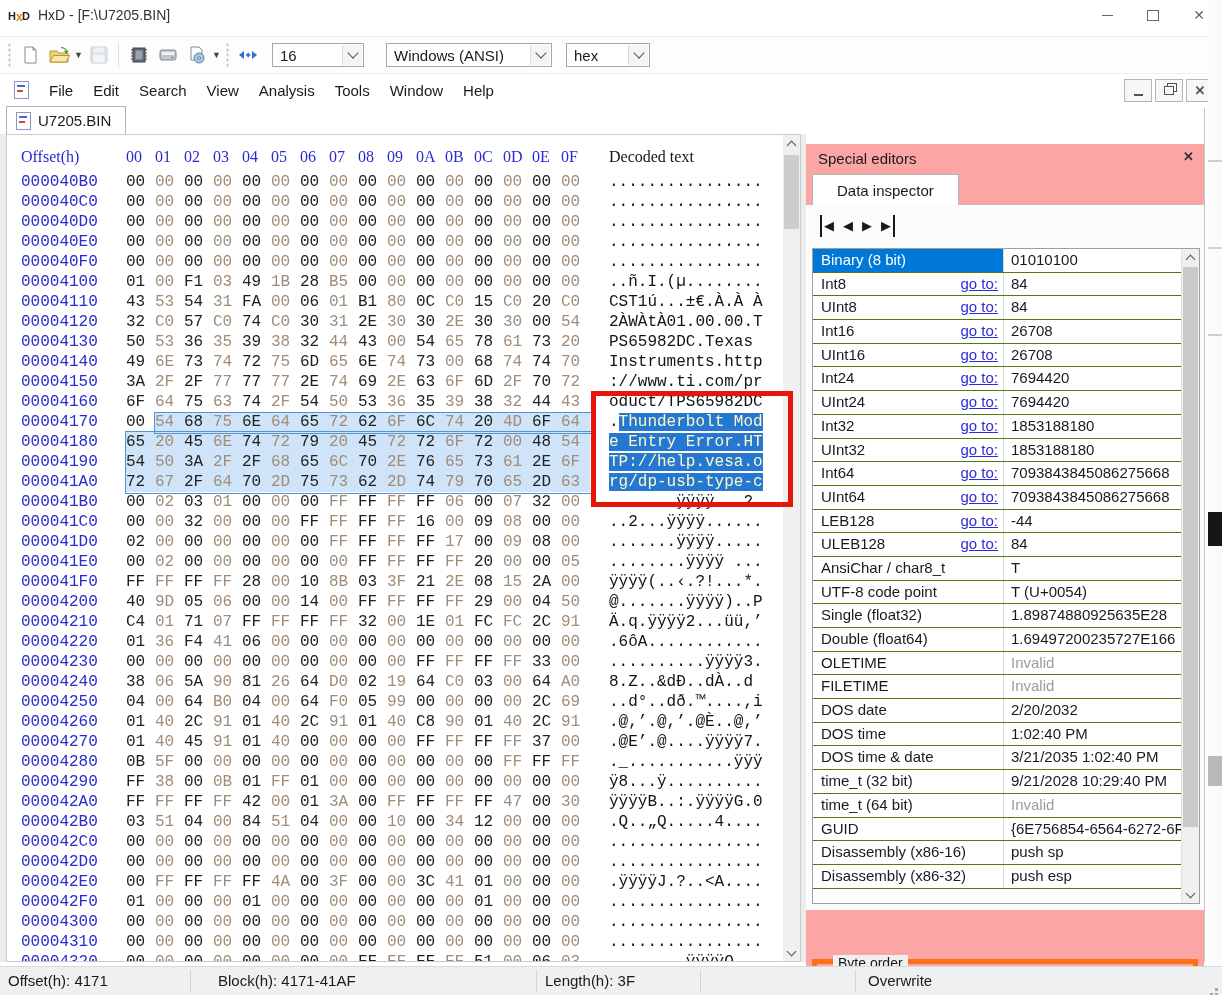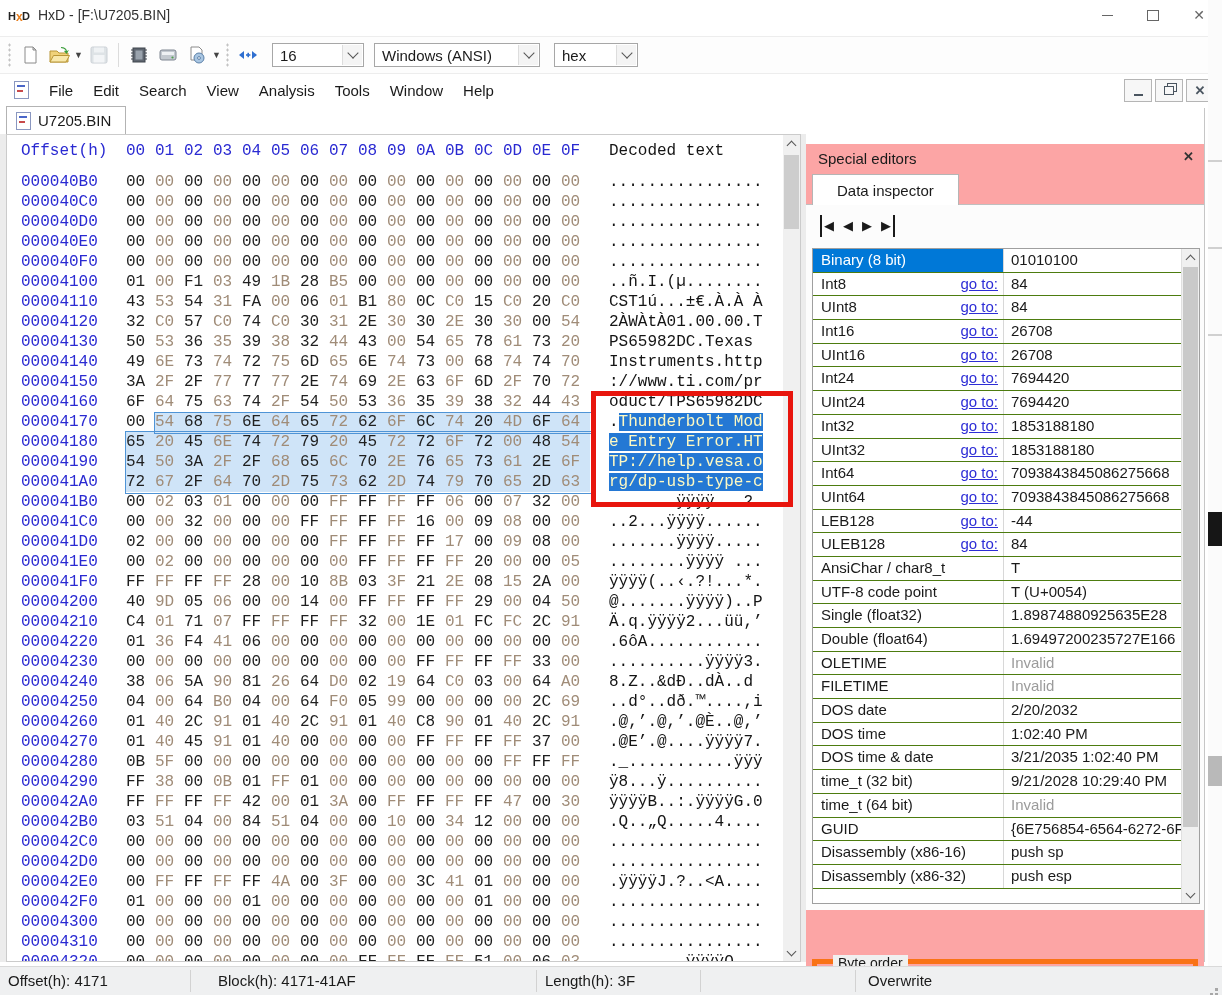--- a/index.html
+++ b/index.html
@@ -46,21 +46,21 @@
   .docicon{width:13px;height:16px;background:#fff;border:1px solid #8a97c0;position:relative;flex:none;}
   .docicon::before{content:"";position:absolute;left:2px;top:3px;width:8px;height:2px;background:#4a66c8;}
   .docicon::after{content:"";position:absolute;left:2px;top:8px;width:6px;height:2px;background:#c84a4a;}
 
   
   .mainbg{position:absolute;left:0;top:134px;width:806px;height:828px;background:#ececec;}
 
   
   .hexpanel{position:absolute;left:6px;top:134px;width:795px;height:828px;background:#fff;border:1px solid #cbcbcb;
             box-sizing:border-box;overflow:hidden;font-family:"Liberation Mono","DejaVu Sans Mono",monospace;font-size:16px;}
-  .hxhead{position:absolute;top:6px;left:0;height:20px;line-height:20px;white-space:nowrap;padding-left:14px;color:#2a2ad2;}
+  .hxhead{position:absolute;top:12px;left:0;height:20px;line-height:20px;white-space:nowrap;padding-left:14px;color:#2a2ad2;font-family:Liberation Serif, serif;}
   .hxhead .hxoff{color:#2a2ad2;}
   .hxrows{position:absolute;top:37px;left:0;right:17px;}
   .hxrow{height:20px;line-height:20px;white-space:nowrap;position:relative;padding-left:14px;}
   .hxoff{display:inline-block;width:105px;color:#2a2ad2;}
   .hxbyte{display:inline-block;width:29px;}
   .hxbyte.even{color:#1f1f1f;}
   .hxbyte.odd{color:#a08c78;}
   .hxbyte.sel{background:#cfe4f8;}
   .hxdec{position:absolute;left:602px;top:0;color:#141414;white-space:pre;}
   .dsel{background:#2478d4;color:#fef9c3;}
@@ -206,21 +206,21 @@
       <rect x="9" y="9.2" width="4.4" height="1.6" fill="#2f6fd0"></rect>
       <rect x="10.4" y="7.8" width="1.6" height="4.4" fill="#2f6fd0"></rect>
     </svg>
   </div>
   <div class="combo" style="width:92px;margin-left:10px">
     <span>16</span>
     <div class="cbtn">
         <div class="chev-down"></div>
       </div>
   </div>
-  <div class="combo" style="width:166px;margin-left:10px">
+  <div class="combo" style="width:166px;margin-left:22px">
     <span>Windows (ANSI)</span>
     <div class="cbtn">
         <div class="chev-down"></div>
       </div>
   </div>
   <div class="combo" style="width:84px;margin-left:14px">
     <span>hex</span>
     <div class="cbtn">
         <div class="chev-down"></div>
       </div>

